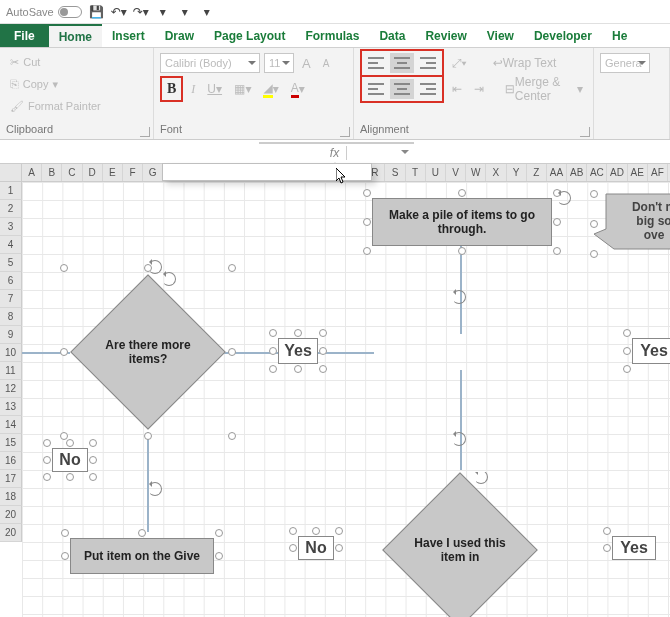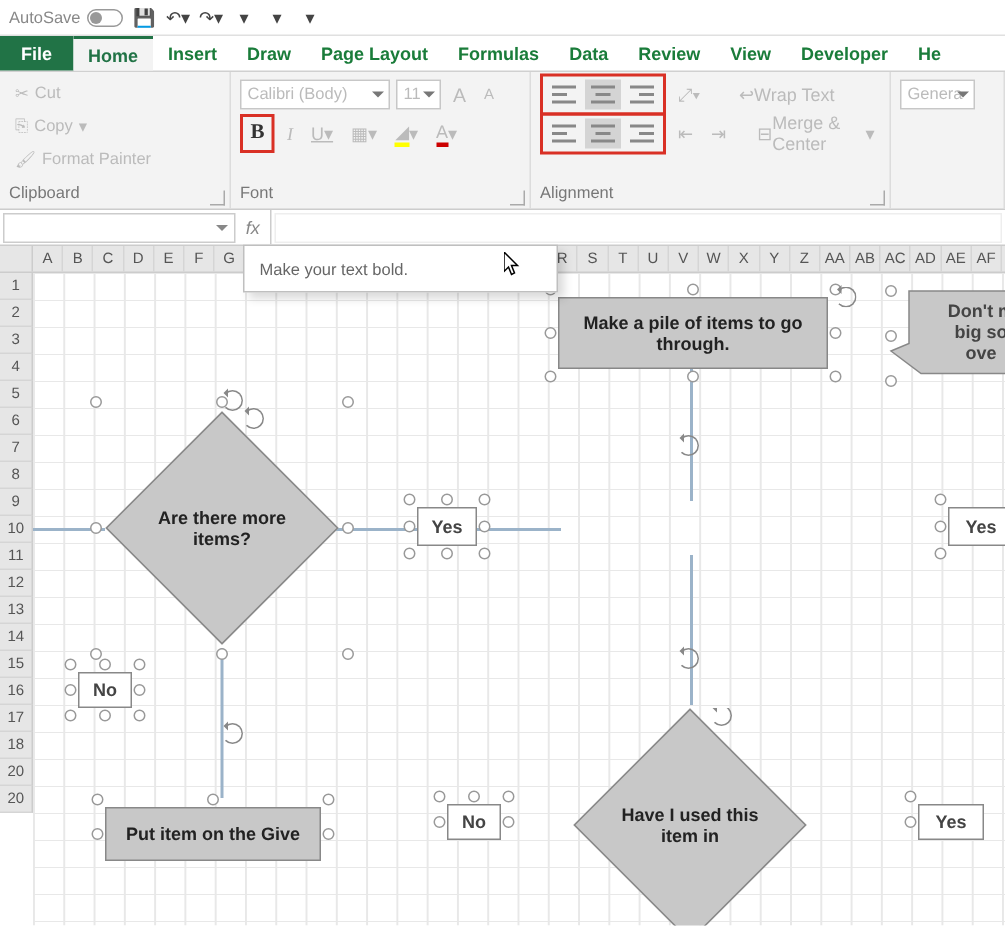--- a/index.html
+++ b/index.html
@@ -48,21 +48,21 @@
 .tooltip .tt-title { font-weight:600; color:#333; font-size:12px;}
 .tooltip .tt-body { color:#666; font-size:11px; margin-top:2px;}
 
 .align-ic { width:16px; height:14px; display:inline-flex; flex-direction:column; justify-content:space-between; padding:1px 0;}
 .align-ic span{ height:2px; background:#888; }
 .align-ic.l span:nth-child(1){width:100%}.align-ic.l span:nth-child(2){width:60%}.align-ic.l span:nth-child(3){width:100%}
 .align-ic.c span{width:100%}.align-ic.c span:nth-child(2){width:60%;margin:0 auto}
 .align-ic.r span:nth-child(1){width:100%}.align-ic.r span:nth-child(2){width:60%;margin-left:auto}.align-ic.r span:nth-child(3){width:100%}
 
 
-.fbar { height: 24px; border-bottom:1px solid #ccc; display:flex; align-items:center;}
+.fbar { height: 24px; border-bottom:1px solid #ccc; display:flex; align-items:center;flex-direction:column;}
 .namebox { width:155px; height: 20px; border:1px solid #ccc; margin:2px 0 2px 2px; background:#fff; position: relative;}
 .namebox::after{content:"";position:absolute;right:4px;top:7px;border:4px solid transparent;border-top-color:#888;}
 .fx { width:24px;text-align:center;color:#888; font-style: italic; border-right:1px solid #ccc; height:100%; display:flex;align-items:center;justify-content:center;}
 .finput { flex:1; height: 20px; border:1px solid #eee; background:#fff; margin:2px;}
 
 
 .sheet { position:relative; background:#fff; }
 .colhdr { height:18px; background:#e6e6e6; display:flex; border-bottom:1px solid #ccc;}
 .corner { width:22px; border-right:1px solid #ccc;}
 .ch { width:20.2px; border-right:1px solid #d5d5d5; text-align:center; font-size:10px; color:#555; line-height:18px;}
@@ -81,21 +81,21 @@
 .h { position:absolute; width:8px;height:8px; background:#fff; border:1px solid #999; border-radius:50%;}
 .h.tl{top:-4px;left:-4px}.h.tr{top:-4px;right:-4px}.h.bl{bottom:-4px;left:-4px}.h.br{bottom:-4px;right:-4px}
 .h.tm{top:-4px;left:calc(50% - 4px)}.h.bm{bottom:-4px;left:calc(50% - 4px)}
 .h.ml{left:-4px;top:calc(50% - 4px)}.h.mr{right:-4px;top:calc(50% - 4px)}
 .rot { position:absolute; top:-8px; right:-20px; width:14px;height:14px; border:1.5px solid #888; border-radius:50%; border-left-color:transparent;}
 .rot::after{content:"";position:absolute;top:-2px;left:-3px; border:3px solid transparent;border-right-color:#888;}
 
 .diamond { transform: rotate(45deg); }
 .diamond .inner { transform: rotate(-45deg); display:block; }
 
-.textbox { position:absolute; background:#fff; border:1px solid #888; display:flex;align-items:center;justify-content:center; font-weight:700; font-size:12px; padding:3px 6px;}
+.textbox { position:absolute; background:#fff; border:1px solid #888; display:flex;align-items:center;justify-content:center; font-weight:700; font-size:16px; padding:3px 6px;}
 
 .connector { position:absolute; background:#9bb3c9; }
 
 svg.poly { position:absolute; overflow:visible;}
 svg.poly polygon { fill:#c8c8c8; stroke:#888; stroke-width:1;}
 
 </style>
 </head>
 <body>
 
@@ -238,21 +238,20 @@
   </div>
 
   <div class="group" style="flex:1">
     <div class="row">
       <span class="font-combo dis" style="width:50px">Genera</span>
     </div>
   </div>
 </div>
 
 <div class="tooltip">
-  <div class="tt-body">Make your text bold.</div>
 </div>
 
 <div class="fbar">
   <div class="namebox"></div>
   <div class="fx">fx</div>
   <div class="finput"></div>
 </div>
 
 <div class="sheet" style="height:453px">
   <div class="colhdr">

